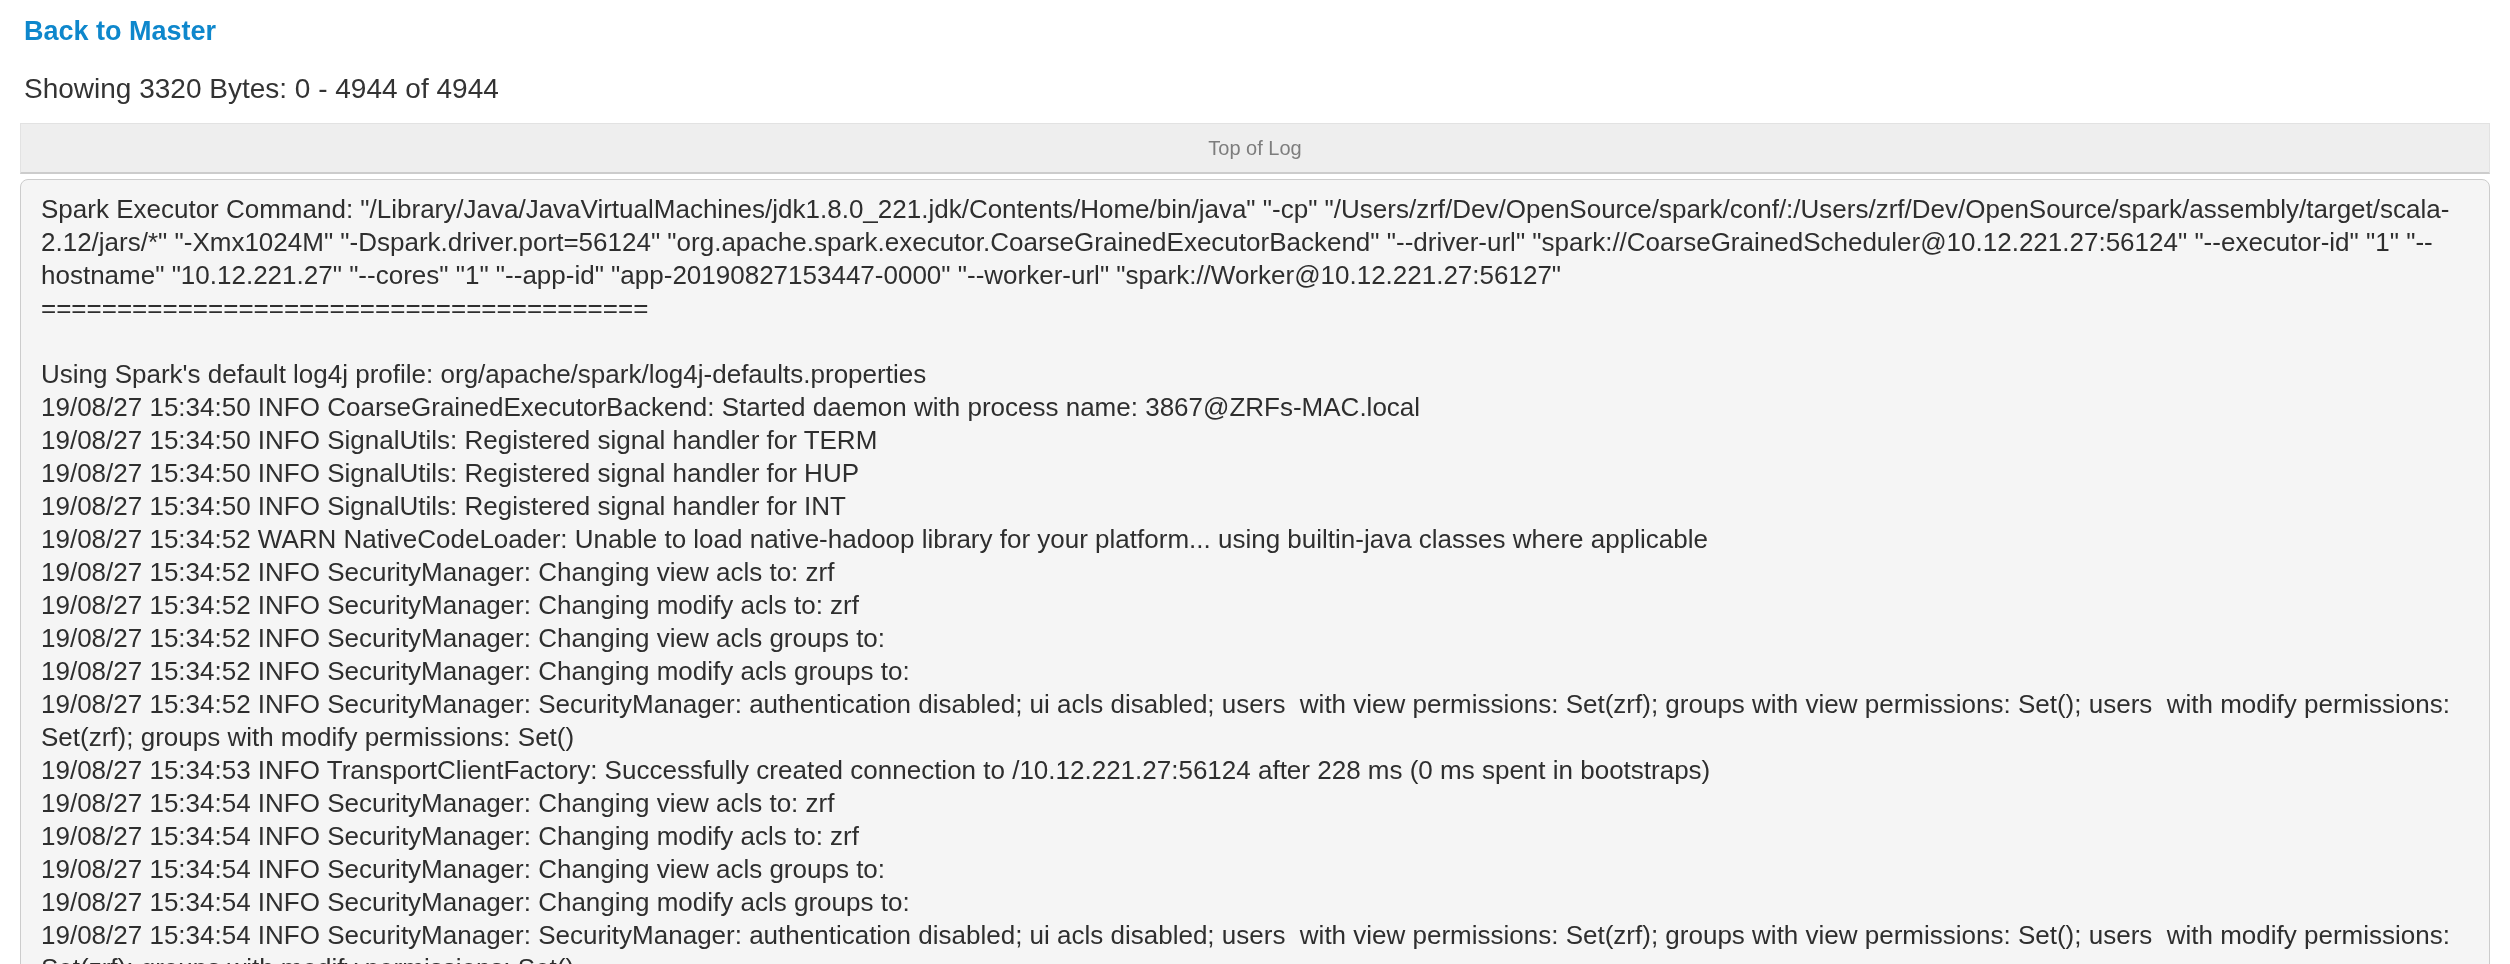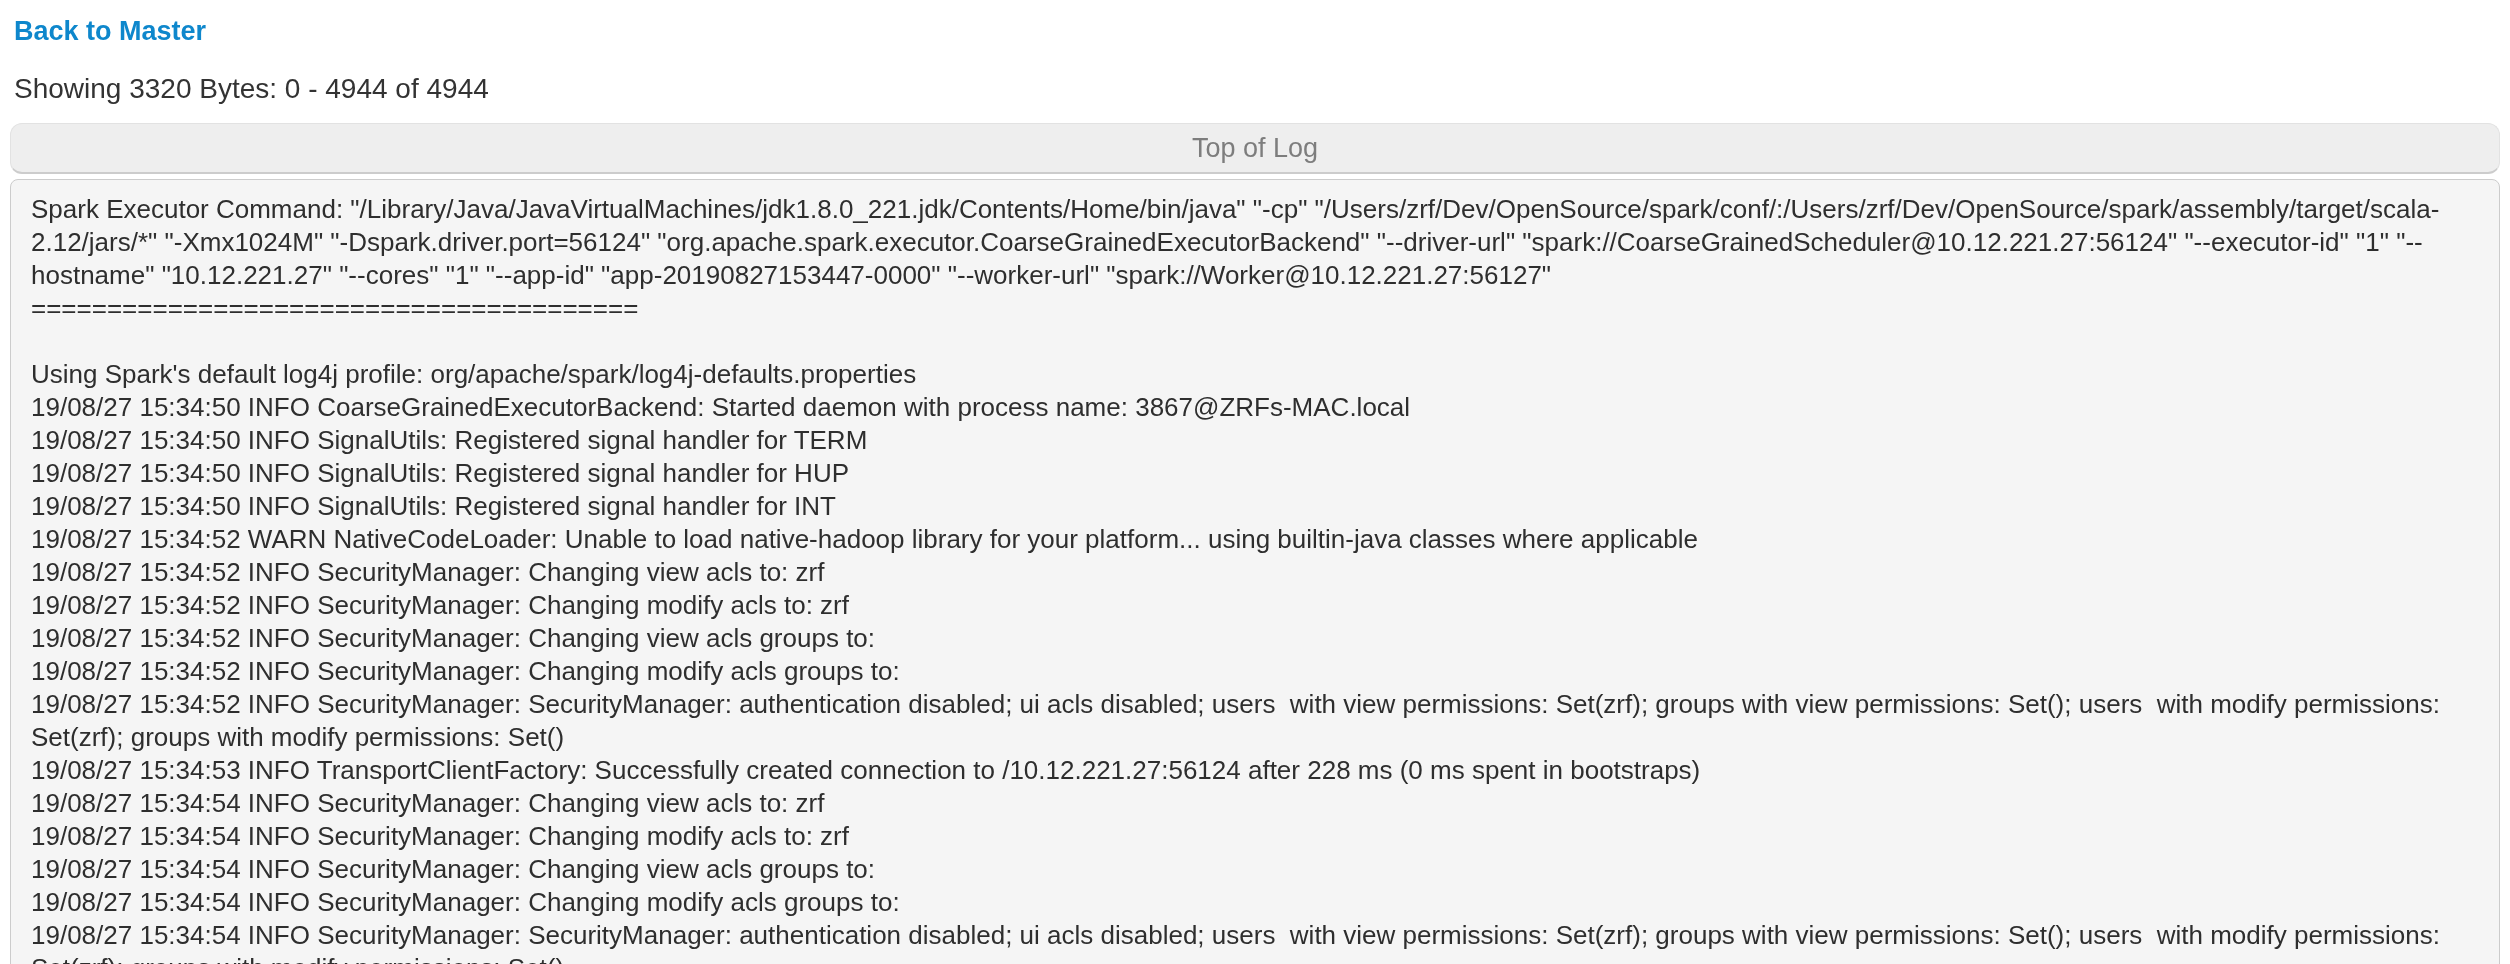--- a/index.html
+++ b/index.html
@@ -19,21 +19,21 @@
     padding: 0;
     width: 2510px;
     height: 964px;
     overflow: hidden;
     background: var(--page-bg);
     font-family: "Liberation Sans", sans-serif;
   }
   .page {
     width: 2510px;
     height: 964px;
-    padding: 0 10px;
+    padding: 0 20px;
     overflow: hidden;
   }
   .back-link {
     display: inline-block;
     margin: 16px 0 0 4px;
     font-size: 27px;
     font-weight: bold;
     color: var(--link);
     text-decoration: none;
     cursor: pointer;
@@ -44,24 +44,24 @@
     color: var(--text);
   }
   .log-header-bar {
     margin-top: 18px;
     height: 51px;
     display: flex;
     align-items: center;
     justify-content: center;
     background: var(--bar-bg);
     color: var(--bar-text);
-    font-size: 27px;
+    font-size: 20px;
     border: 1px solid var(--bar-border);
     border-bottom: 2px solid var(--bar-border-bottom);
-    border-radius: 12px;
+    border-radius: 0;
     cursor: pointer;
   }
   .log-box {
     margin: 5px 0 0 0;
     height: 900px;
     padding: 13px 20px;
     background: var(--box-bg);
     border: 1px solid var(--box-border);
     border-radius: 8px;
     font-family: "Liberation Sans", sans-serif;

